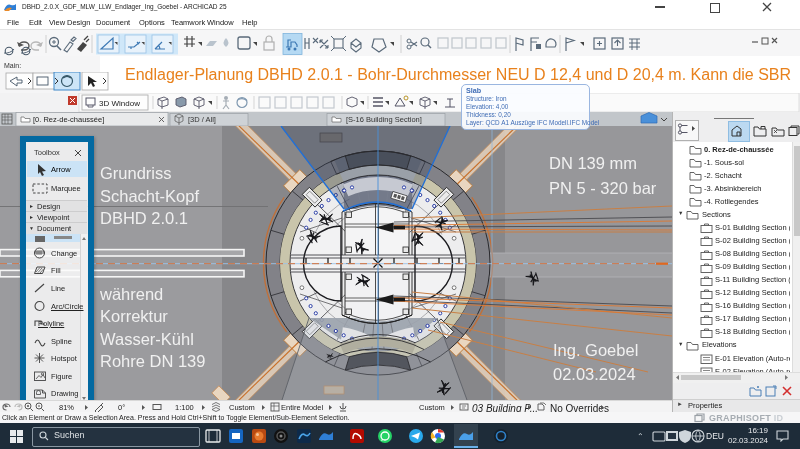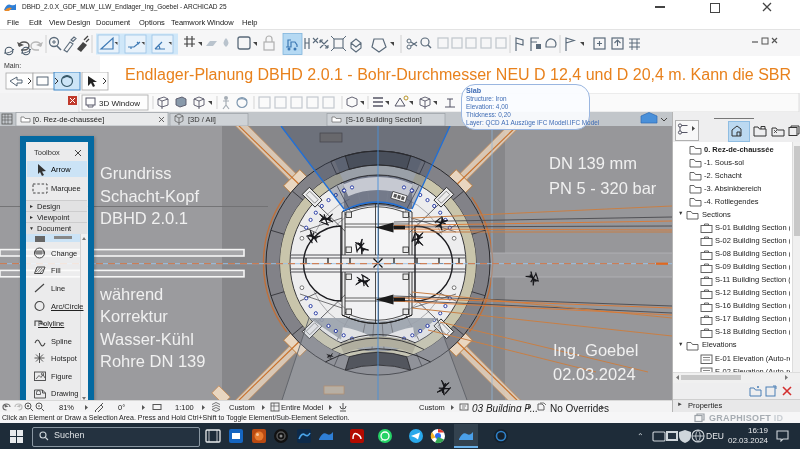--- a/index.html
+++ b/index.html
@@ -703,21 +703,21 @@
         <path d="M11 4 v-3 h-3" stroke="#4a7fb5" stroke-width="1" fill="none"></path>
       </svg>
 <svg class="abs" style="left:108px;top:273px" width="12" height="12" viewBox="0 0 12 12">
         <path d="M2 2 l8 8 M10 2 l-8 8" stroke="#d32f2f" stroke-width="1.6"></path>
       </svg>
 <div class="abs" style="left:0;top:287px;width:128px;height:12px;background:#e8e8e9;border-top:1px solid #cfcfcf;"></div>
 <div class="abs" style="left:4px;top:289px;font-size:6px;color:#444;">►</div>
 <div class="abs" style="left:15px;top:289px;color:#222;">Properties</div>
 </div>
 
-<div class="abs" style="left:461px;top:84px;width:129px;height:46px;background:rgba(250,252,255,0.93);border:1px solid #9ab6e0;border-radius:14px;font-size:6.4px;color:#3f6cb5;line-height:7.9px;padding:2px 0 0 4px;box-sizing:border-box;">
+<div class="abs" style="left:461px;top:84px;width:129px;height:46px;background:rgba(250,252,255,0.93);border:1px solid #9ab6e0;border-radius:5px;font-size:6.4px;color:#3f6cb5;line-height:7.9px;padding:2px 0 0 4px;box-sizing:border-box;">
   <b style="font-size:7.2px;">Slab</b><br>
   Structure: Iron<br>
   Elevation: 4,00<br>
   Thickness: 0,20<br>
   <span style="white-space:nowrap;">Layer: QCD A1 Auszüge IFC Modell.IFC Model</span>
 </div>
 
 <div class="abs" id="statusbar" style="left:0;top:400px;width:672px;height:12px;background:#f3f3f4;border-top:1px solid #d8d8d8;font-size:8px;color:#222;">
 <svg class="abs" style="left:2px;top:1px" width="10" height="10" viewBox="0 0 10 10">
         <path d="M8 5 a3.5 3 0 1 0 -3.5 3" fill="none" stroke="#666" stroke-width="1.2"></path>

